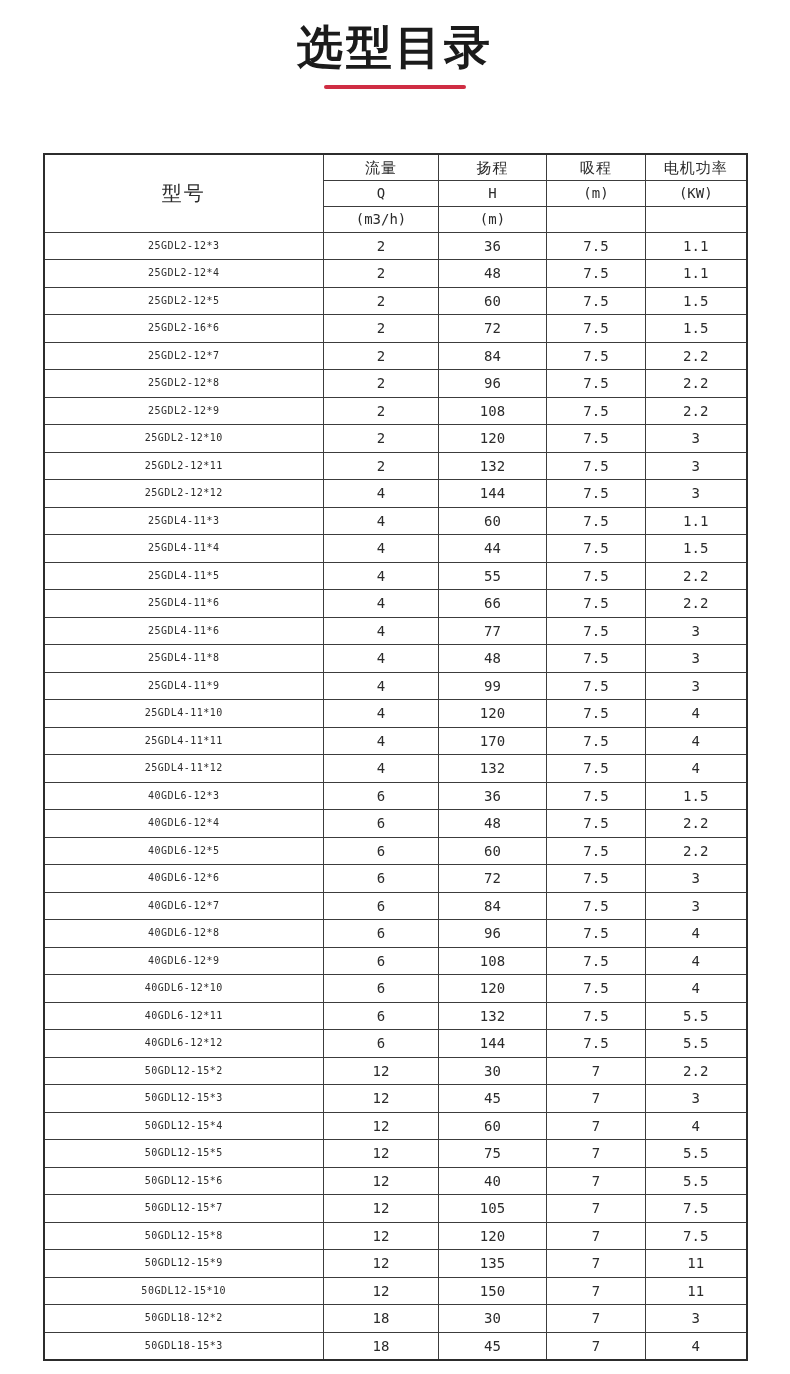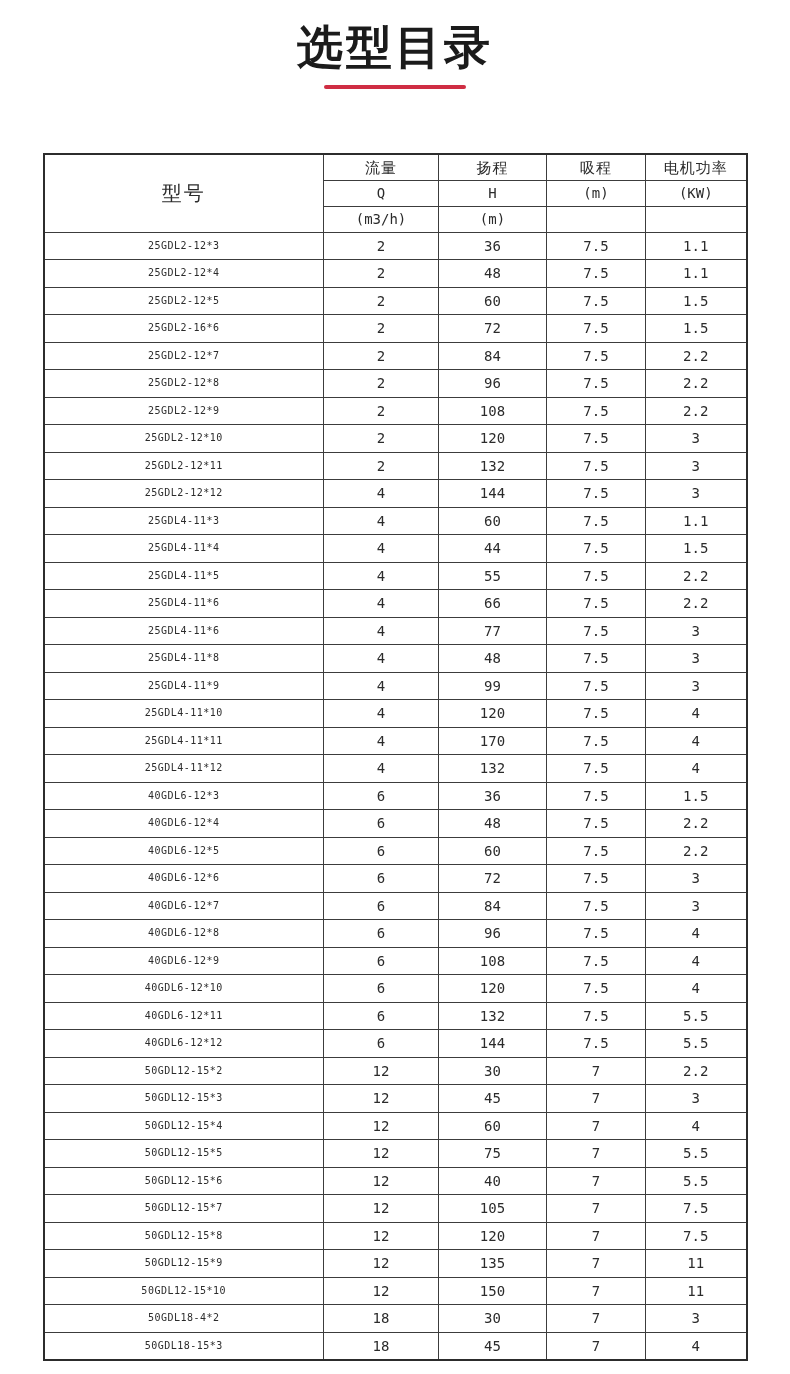--- a/index.html
+++ b/index.html
@@ -387,21 +387,21 @@
         <td>11</td>
       </tr>
       <tr>
         <td class="model">50GDL12-15*10</td>
         <td>12</td>
         <td>150</td>
         <td>7</td>
         <td>11</td>
       </tr>
       <tr>
-        <td class="model">50GDL18-4*2</td>
+        <td class="model">50GDL18-12*2</td>
         <td>18</td>
         <td>30</td>
         <td>7</td>
         <td>3</td>
       </tr>
       <tr>
         <td class="model">50GDL18-15*3</td>
         <td>18</td>
         <td>45</td>
         <td>7</td>

